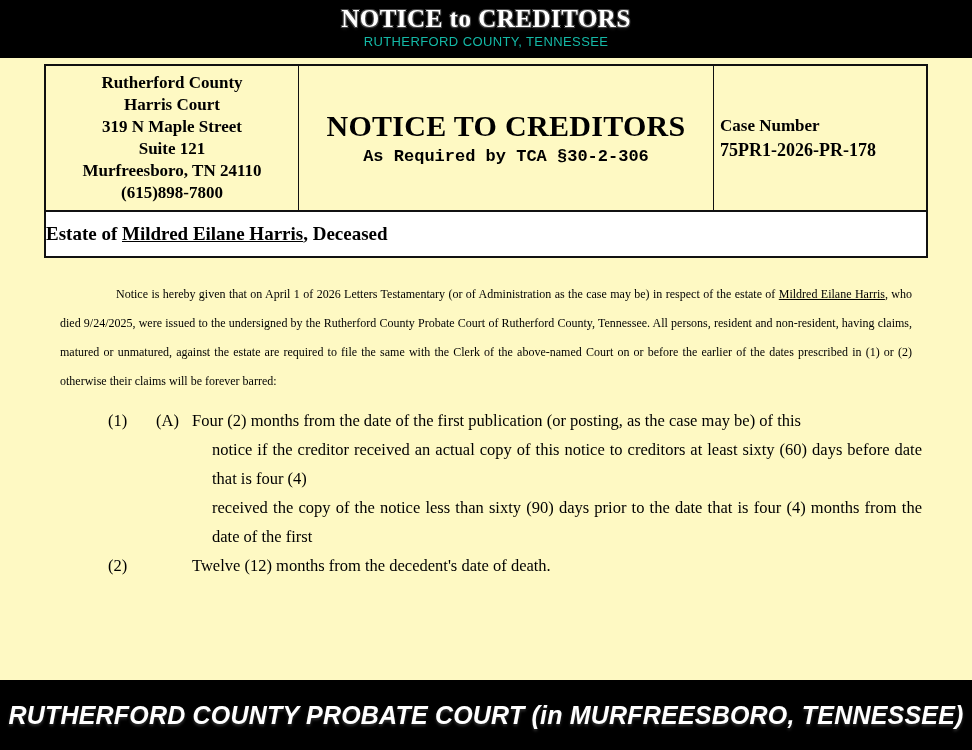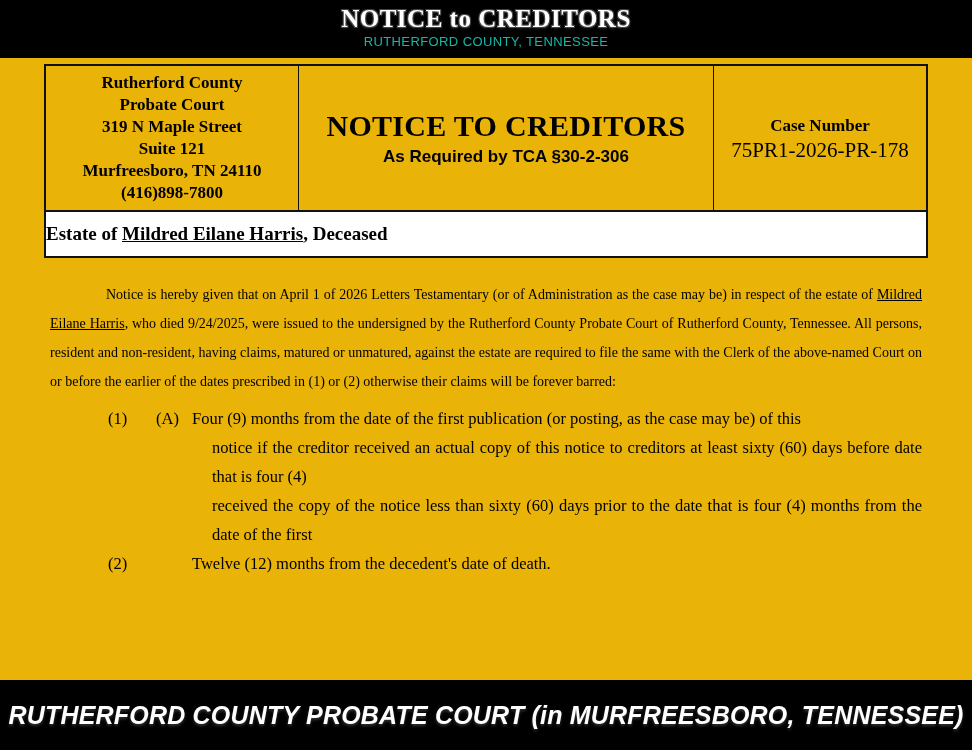--- a/index.html
+++ b/index.html
@@ -57,21 +57,21 @@
     white-space: nowrap;
   }
 
   
   .sheet {
     position: absolute;
     left: 0;
     top: 58px;
     width: 972px;
     height: 622px;
-    background: #eab308;
+    background: #fef9c3;
     box-sizing: border-box;
   }
 
   .doc-inner {
     position: relative;
     width: 972px;
     height: 622px;
     box-sizing: border-box;
     padding: 6px 44px 0 44px;
   }
@@ -90,57 +90,56 @@
   }
   td.court-cell {
     width: 240px;
     text-align: center;
   }
   td.title-cell {
     text-align: center;
   }
   td.case-cell {
     width: 200px;
-    text-align: center;
   }
   .court-line {
     font-family: "Liberation Serif", serif;
     font-weight: bold;
     font-size: 17px;
     line-height: 22px;
     color: #000;
     white-space: nowrap;
   }
   .notice-title {
     font-family: "Liberation Serif", serif;
     font-weight: bold;
     font-size: 30px;
     line-height: 34px;
     color: #000;
     letter-spacing: 0.3px;
   }
   .notice-sub {
-    font-family: Liberation Sans, sans-serif;
+    font-family: Liberation Mono, monospace;
     font-weight: bold;
     font-size: 17px;
     line-height: 22px;
     margin-top: 3px;
     color: #000;
   }
   .case-label {
     font-family: "Liberation Serif", serif;
     font-weight: bold;
     font-size: 17px;
     line-height: 24px;
     color: #000;
   }
   .case-number {
     font-family: "Liberation Serif", serif;
-    font-weight: normal;
-    font-size: 21px;
+    font-weight: bold;
+    font-size: 18px;
     line-height: 24px;
     color: #000;
   }
 
   
   .estate-bar {
     margin-top: -1px;
     border: 2px solid #111;
     border-top: 1px solid #111;
     height: 44px;
@@ -158,23 +157,23 @@
   .estate-text u {
     text-decoration: underline;
   }
 
   
   .body-wrap {
     margin-top: 22px;
     padding: 0 6px;
   }
   p.para {
-    margin: 0;
-    font-family: "Liberation Serif", serif;
-    font-size: 14px;
+    margin: 10px;
+    font-family: "Liberation Serif", serif;
+    font-size: 12px;
     line-height: 29px;
     color: #000;
     text-align: justify;
     text-indent: 56px;
   }
   p.para u { text-decoration: underline; }
 
   .list {
     margin-top: 8px;
   }
@@ -252,25 +251,25 @@
   </div>
 
   <div class="sheet">
     <div class="doc-inner">
 
       <table class="header-table">
         <tbody>
             <tr>
           <td class="court-cell">
             <div class="court-line">Rutherford County</div>
-            <div class="court-line">Probate Court</div>
+            <div class="court-line">Harris Court</div>
             <div class="court-line">319 N Maple Street</div>
             <div class="court-line">Suite 121</div>
             <div class="court-line">Murfreesboro, TN  24110</div>
-            <div class="court-line">(416)898-7800</div>
+            <div class="court-line">(615)898-7800</div>
           </td>
           <td class="title-cell">
             <div class="notice-title">NOTICE TO CREDITORS</div>
             <div class="notice-sub">As Required by TCA §30-2-306</div>
           </td>
           <td class="case-cell">
             <div class="case-label">Case Number</div>
             <div class="case-number">75PR1-2026-PR-178</div>
           </td>
         </tr>
@@ -284,36 +283,36 @@
       </div>
 
       <div class="body-wrap">
         <p class="para"><span>Notice is hereby given that on April 1 of 2026 Letters Testamentary (or of Administration as the case may be) in respect of the estate of </span><u>Mildred Eilane Harris</u><span>, who died 9/24/2025, were issued to the undersigned by the Rutherford County Probate Court of Rutherford County, Tennessee.  All persons, resident and non-resident, having claims, matured or unmatured, against the estate are required to file the same with the Clerk of the above-named Court on or before the earlier of the dates prescribed in (1) or (2) otherwise their claims will be forever barred:</span></p>
 
         <div class="list">
 
           <div class="list-row">
             <div class="num-col">(1)</div>
             <div class="alpha-col">(A)</div>
-            <div class="text-col">Four (9) months from the date of the first publication (or posting, as the case may be) of this</div>
+            <div class="text-col">Four (2) months from the date of the first publication (or posting, as the case may be) of this</div>
           </div>
           <div class="cont-row">
             <div class="cont-indent"></div>
             <div class="cont-text">notice if the creditor received an actual copy of this notice to creditors at least sixty (60) days before date that is four (4)</div>
           </div>
           <div class="cont-row">
             <div class="cont-indent"></div>
           </div>
 
           <div class="cont-row">
             <div class="cont-indent"></div>
           </div>
           <div class="cont-row">
             <div class="cont-indent"></div>
-            <div class="cont-text">received the copy of the notice less than sixty (60) days prior to the date that is four (4) months from the date of the first</div>
+            <div class="cont-text">received the copy of the notice less than sixty (90) days prior to the date that is four (4) months from the date of the first</div>
           </div>
           <div class="cont-row">
             <div class="cont-indent"></div>
           </div>
 
           <div class="list-row">
             <div class="num-col">(2)</div>
             <div class="alpha-col"></div>
             <div class="text-col">Twelve (12) months from the decedent's date of death.</div>
           </div>

